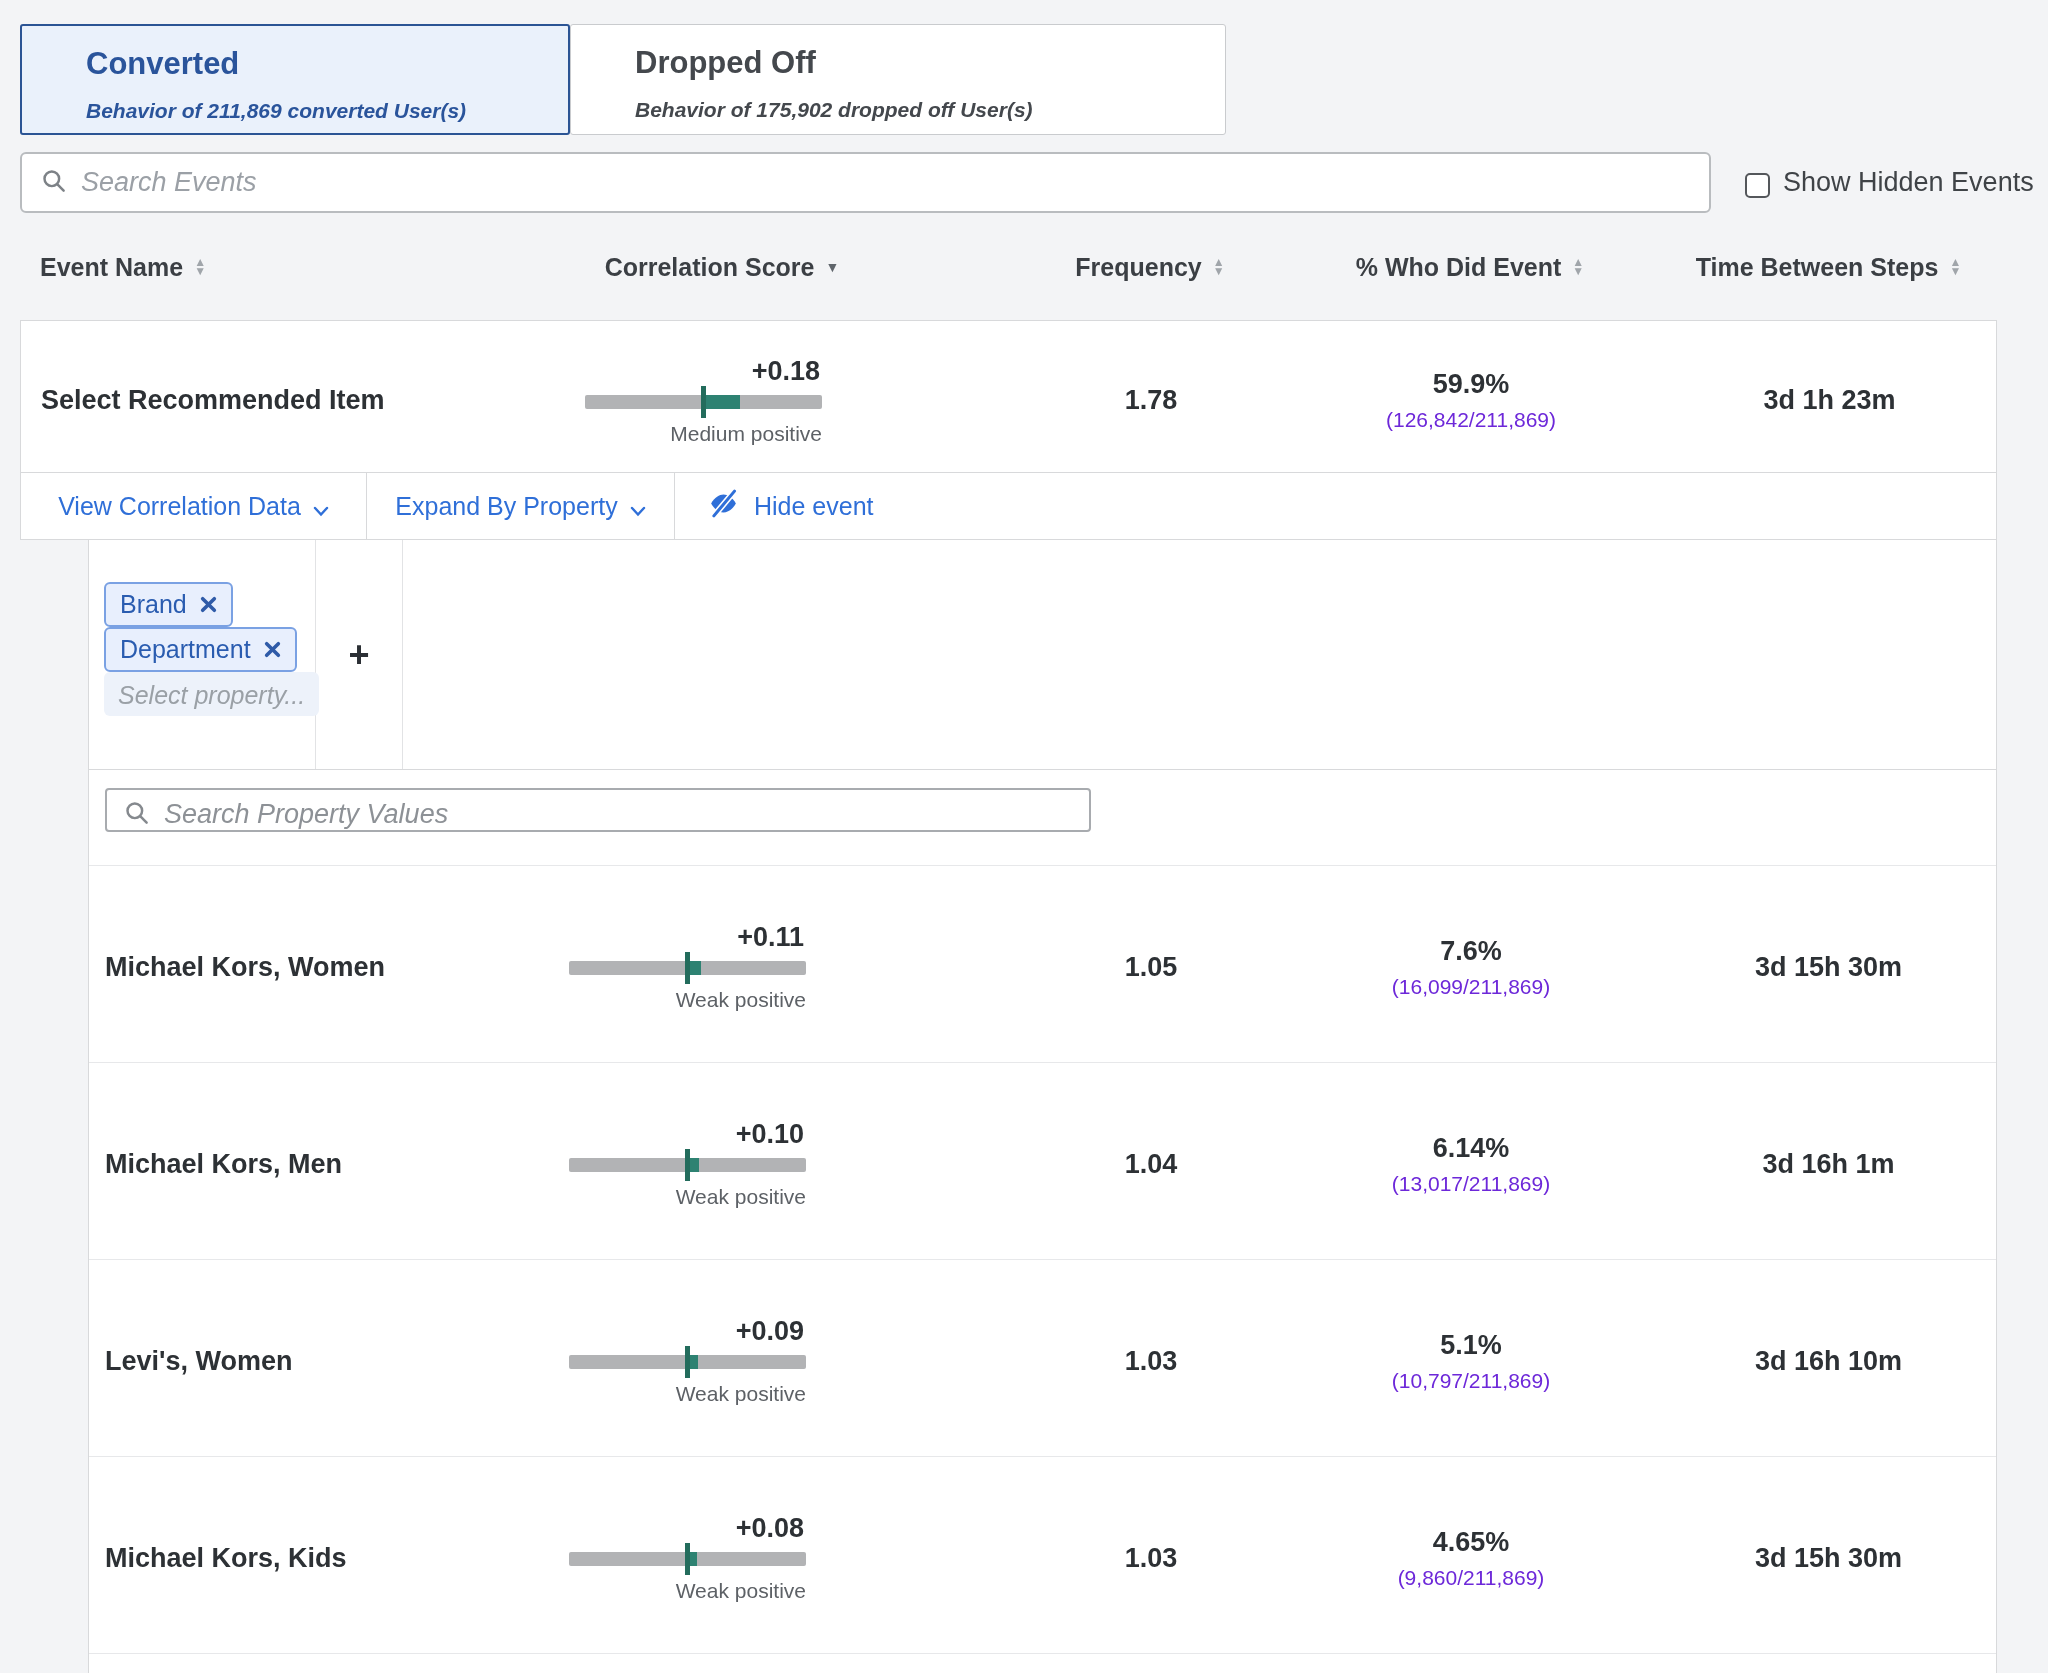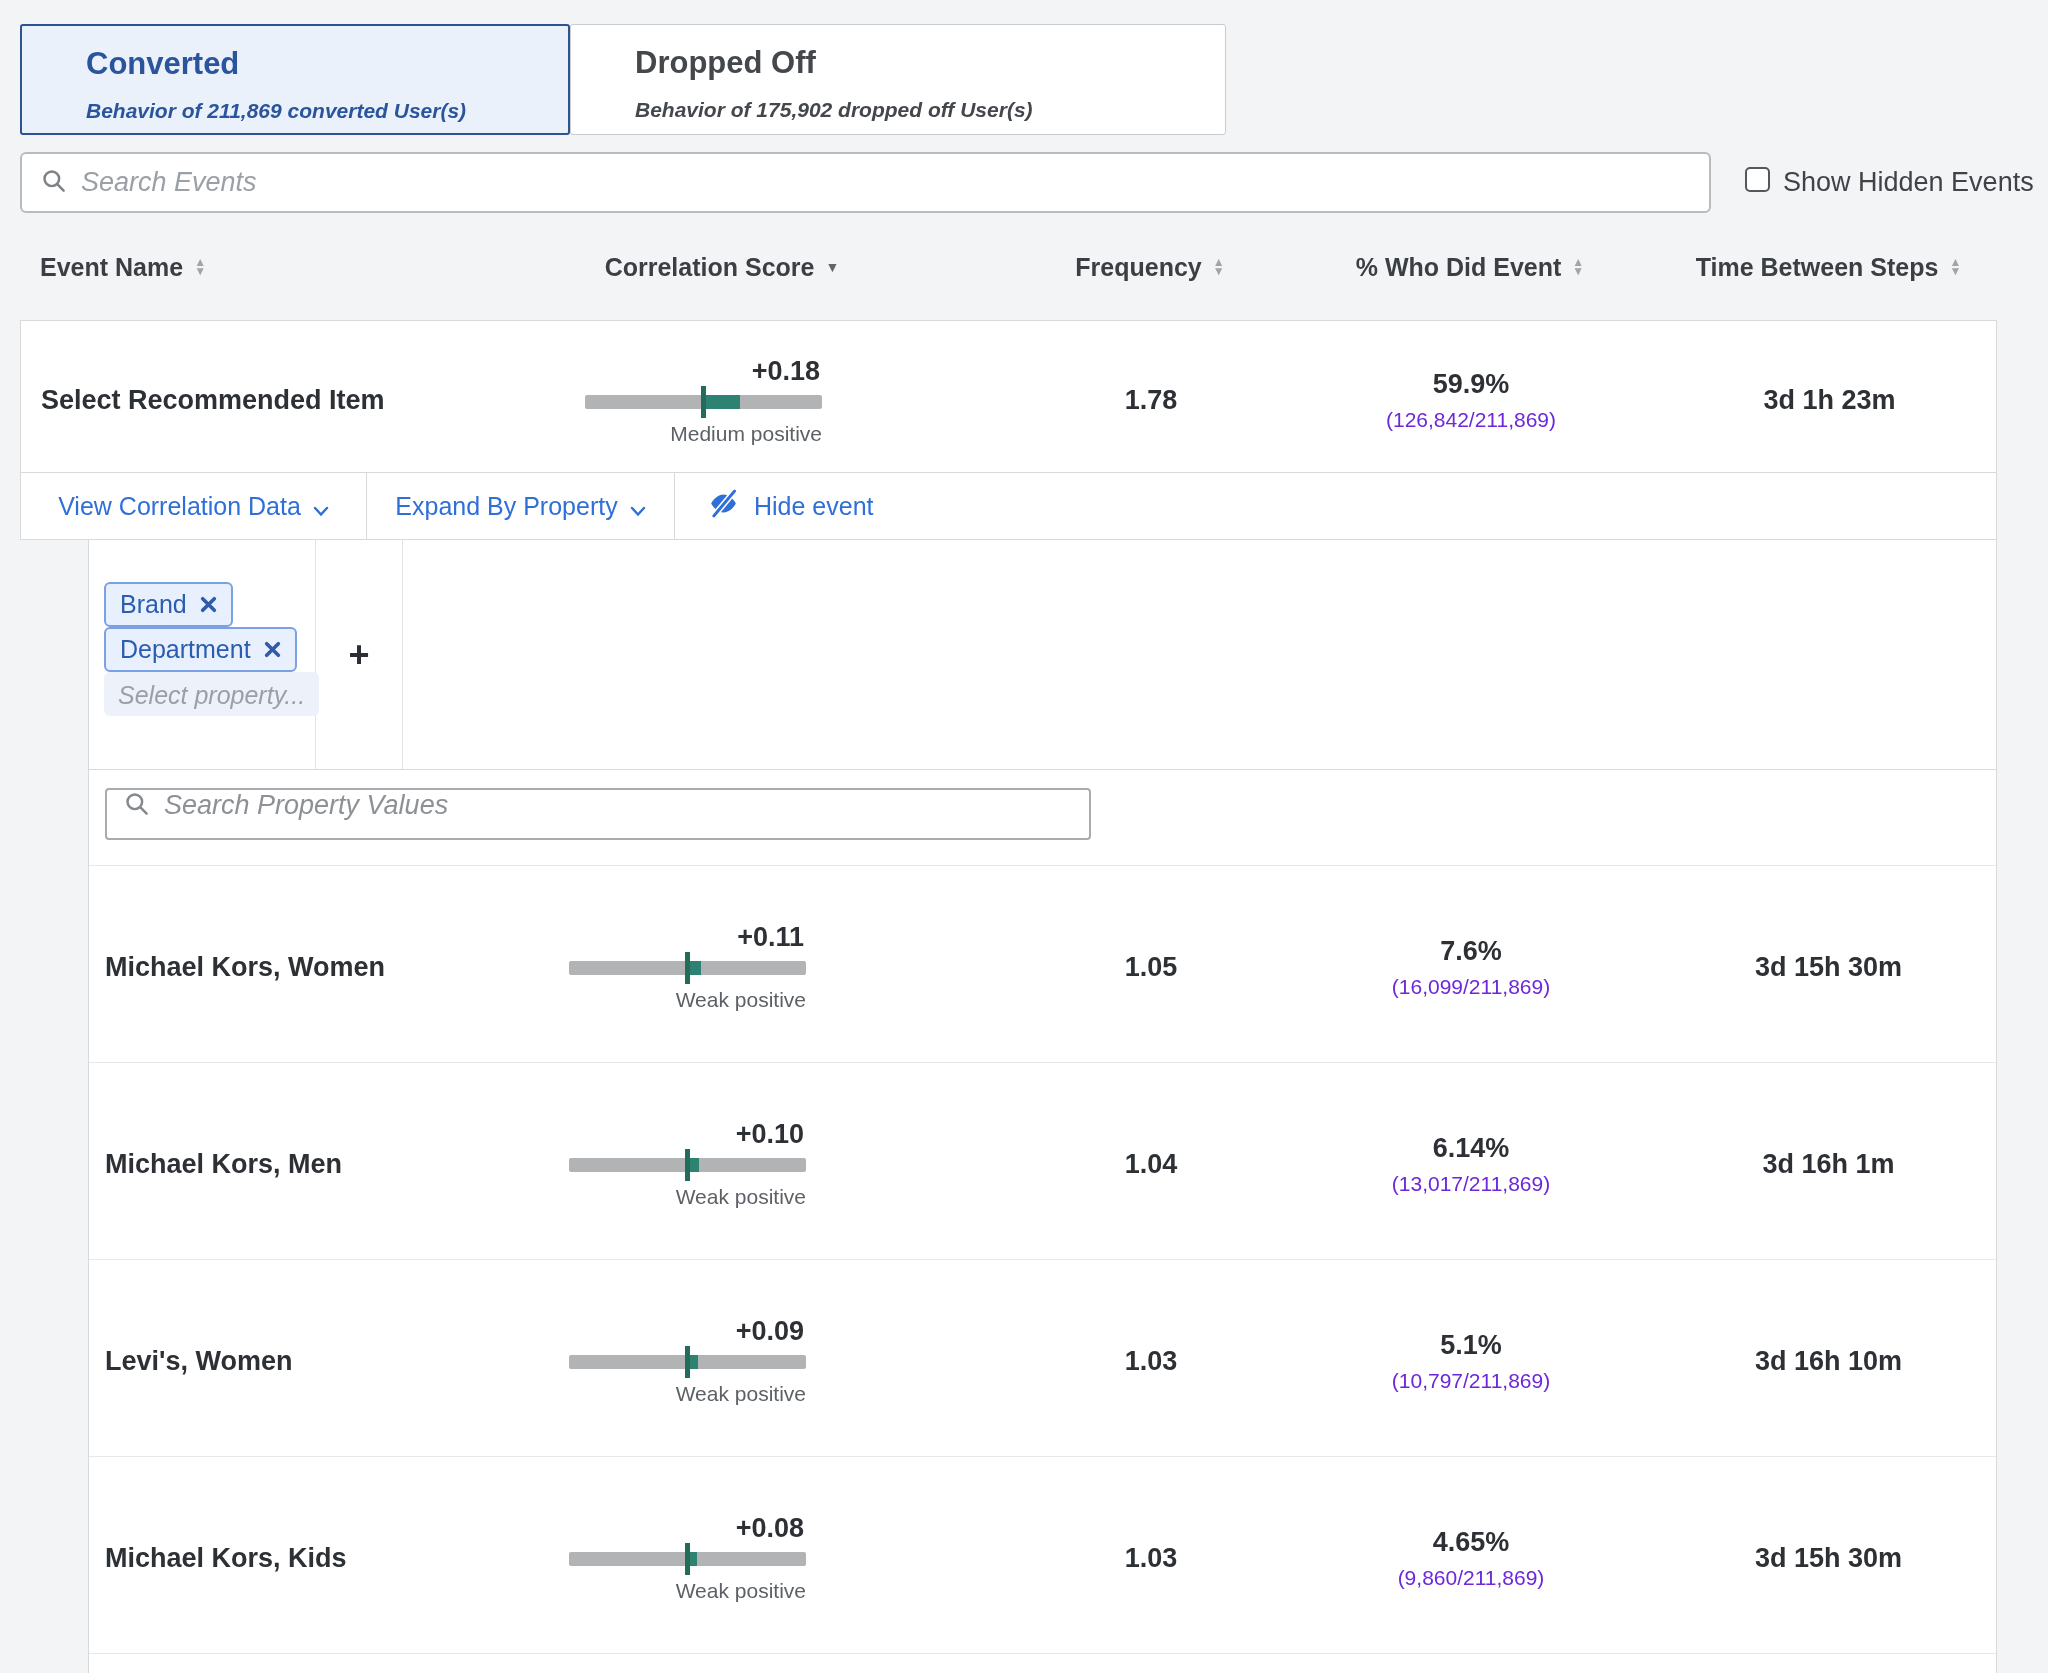--- a/index.html
+++ b/index.html
@@ -34,21 +34,21 @@
     border:2px solid #b9bcbf; border-radius:6px;
     display:flex; align-items:center; padding:0 18px;
   }
   .search-box svg { flex:0 0 auto; }
   .search-box input {
     border:none; outline:none; flex:1; margin-left:14px;
     font-family:"Liberation Sans", sans-serif;
     font-size:27px; font-style:italic; color:#3c4045;
   }
   .search-box input::placeholder { color:#9ba0a6; font-style:italic; }
-  .hidden-toggle { display:flex; align-items:flex-start; margin-left:34px; cursor:pointer; }
+  .hidden-toggle { display:flex; align-items:flex-end; margin-left:34px; cursor:pointer; }
   .checkbox {
     width:25px; height:25px; background:#fff;
     border:2px solid #54575b; border-radius:5px; flex:0 0 auto;
   }
   .hidden-label { font-size:27px; color:#3f4347; margin-left:13px; white-space:nowrap; }
 
   
   .grid-main { display:grid; grid-template-columns:530px 470px 260px 380px 337px; }
   .grid-prop { display:grid; grid-template-columns:462px 470px 260px 380px 335px; }
 
@@ -111,23 +111,23 @@
   .chip svg { margin-left:13px; }
   .select-chip {
     display:inline-block; height:44px; padding:9px 14px 0 14px;
     background:#edf2fa; border-radius:6px;
     font-size:25px; font-style:italic; color:#9aa0a6; white-space:nowrap; cursor:pointer;
   }
   .plus-btn { font-size:36px; font-weight:600; color:#2b2f34; cursor:pointer; }
 
   .prop-search-wrap { height:96px; padding:18px 0 0 16px; border-bottom:1px solid #e7e8ea; }
   .prop-search {
-    width:986px; height:52px; background:#fff;
+    width:986px; height:44px; background:#fff;
     border:2px solid #a8abaf; border-radius:4px;
-    display:flex; align-items:flex-start; padding:0 16px;
+    display:flex; align-items:flex-end; padding:0 16px;
   }
   .prop-search input {
     border:none; outline:none; flex:1; margin-left:14px;
     font-family:"Liberation Sans", sans-serif;
     font-size:27px; font-style:italic; color:#3c4045;
   }
   .prop-search input::placeholder { color:#8d9196; font-style:italic; }
 
   .prop-row { height:197px; align-items:center; border-bottom:1px solid #e7e8ea; padding-top:6px; }
   .prop-row .cell-name { padding-left:16px; }

